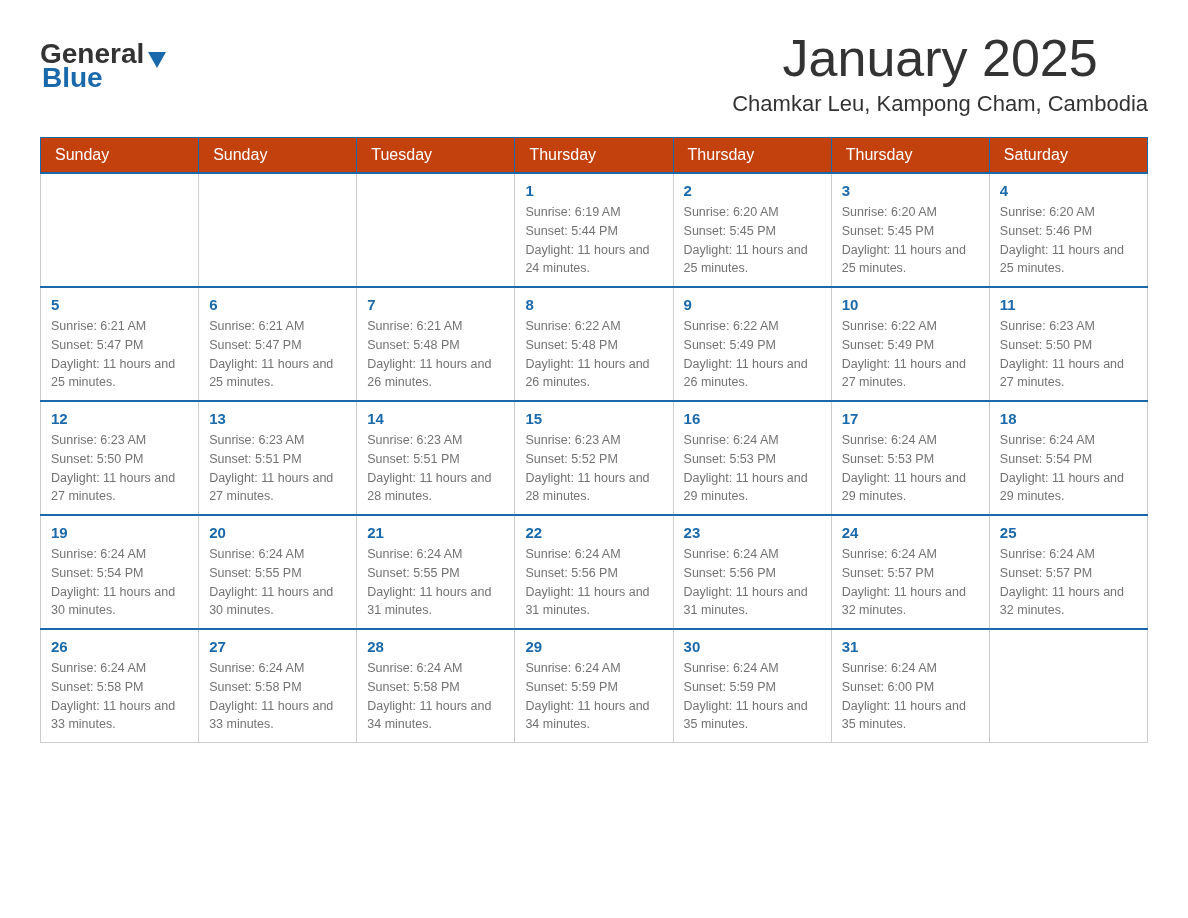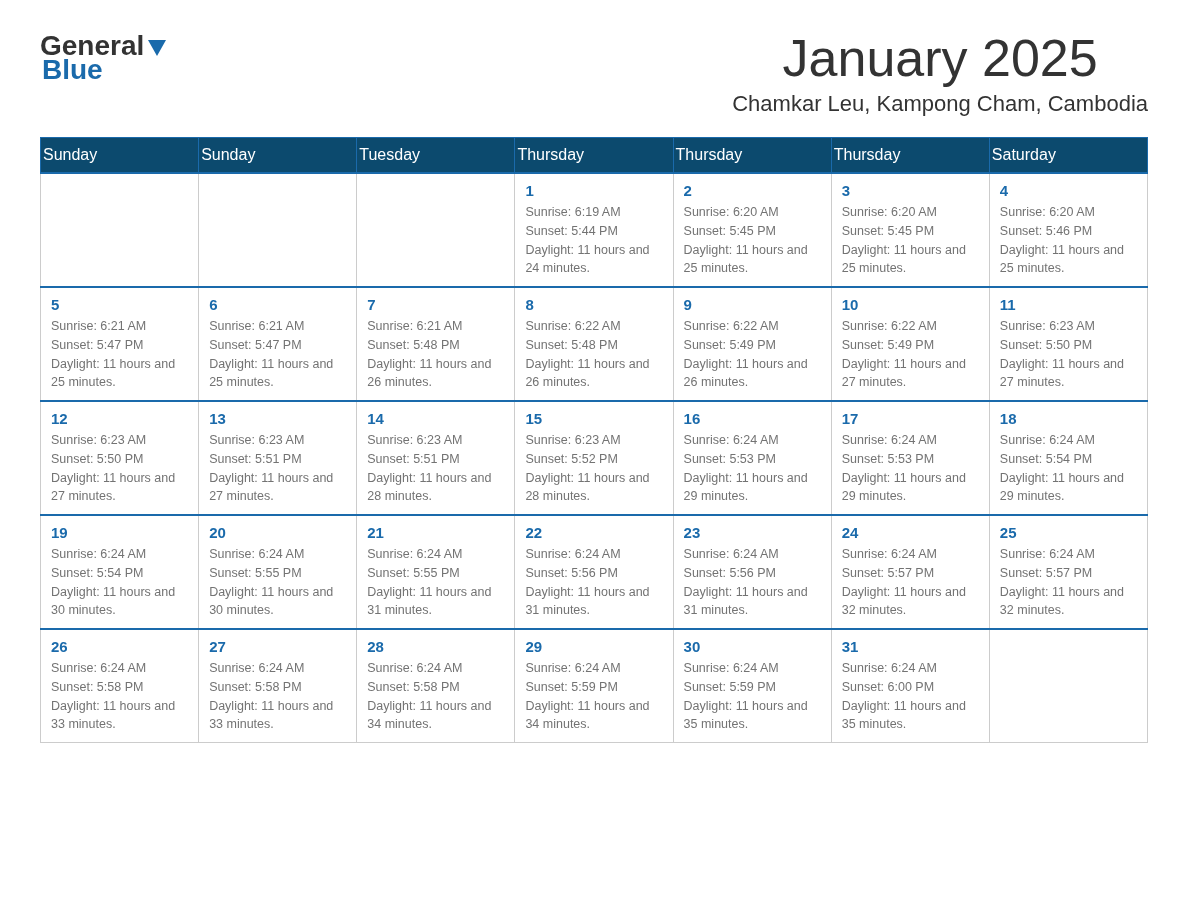--- a/index.html
+++ b/index.html
@@ -26,21 +26,22 @@
       font-weight: bold;
       color: #1a6aab;
     }
     .logo-wrapper {
       display: flex;
       flex-direction: column;
       align-items: flex-start;
     }
     .logo-row {
       display: flex;
-      align-items: center;
+      align-items: flex-end;
+      margin-top: 8px;
     }
     .title-section {
       text-align: center;
     }
     .month-title {
       font-size: 52px;
       font-weight: normal;
       color: #333;
       line-height: 1.1;
     }
@@ -48,25 +49,25 @@
       font-size: 22px;
       color: #333;
       margin-top: 4px;
     }
     .calendar {
       width: 100%;
       border-collapse: collapse;
       border: 1px solid #aaa;
     }
     .calendar th {
-      background-color: #0c4a6e;
+      background-color: #c2410c;
       color: #fff;
       font-size: 16px;
       font-weight: normal;
-      padding: 8px 2px;
+      padding: 8px 14px;
       text-align: left;
       border: 1px solid #1a6aab;
     }
     .calendar td {
       vertical-align: top;
       padding: 8px 10px;
       border: 1px solid #ccc;
       width: 14.28%;
       min-height: 100px;
       font-size: 13px;

